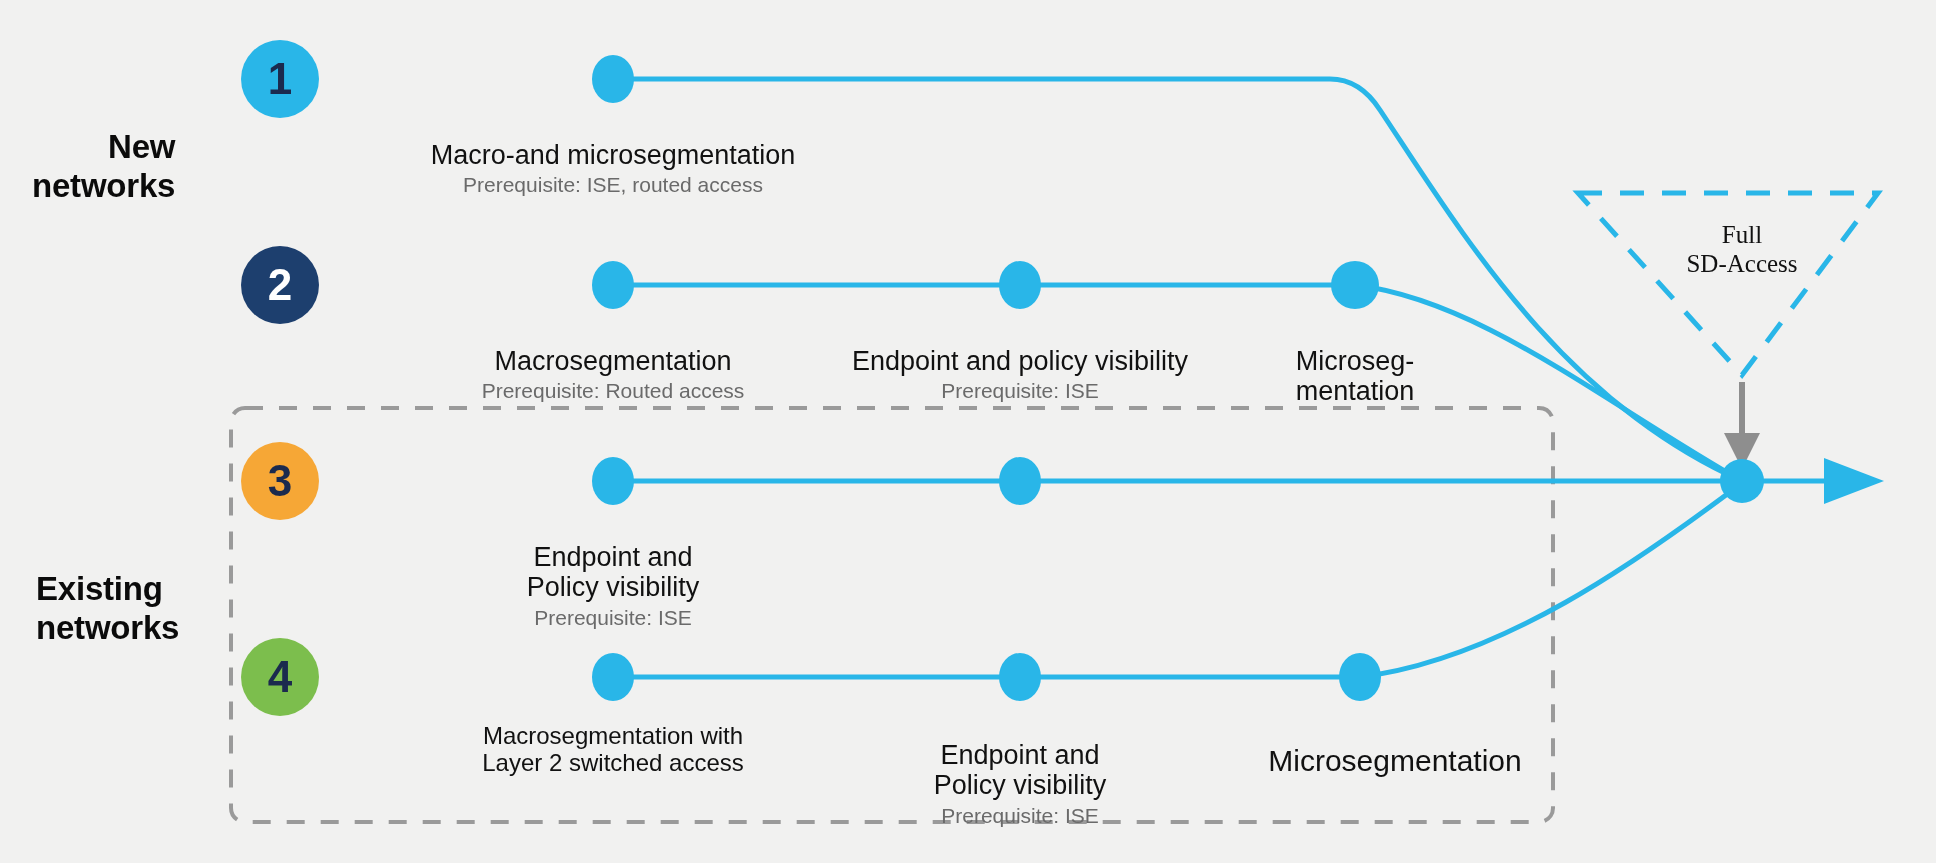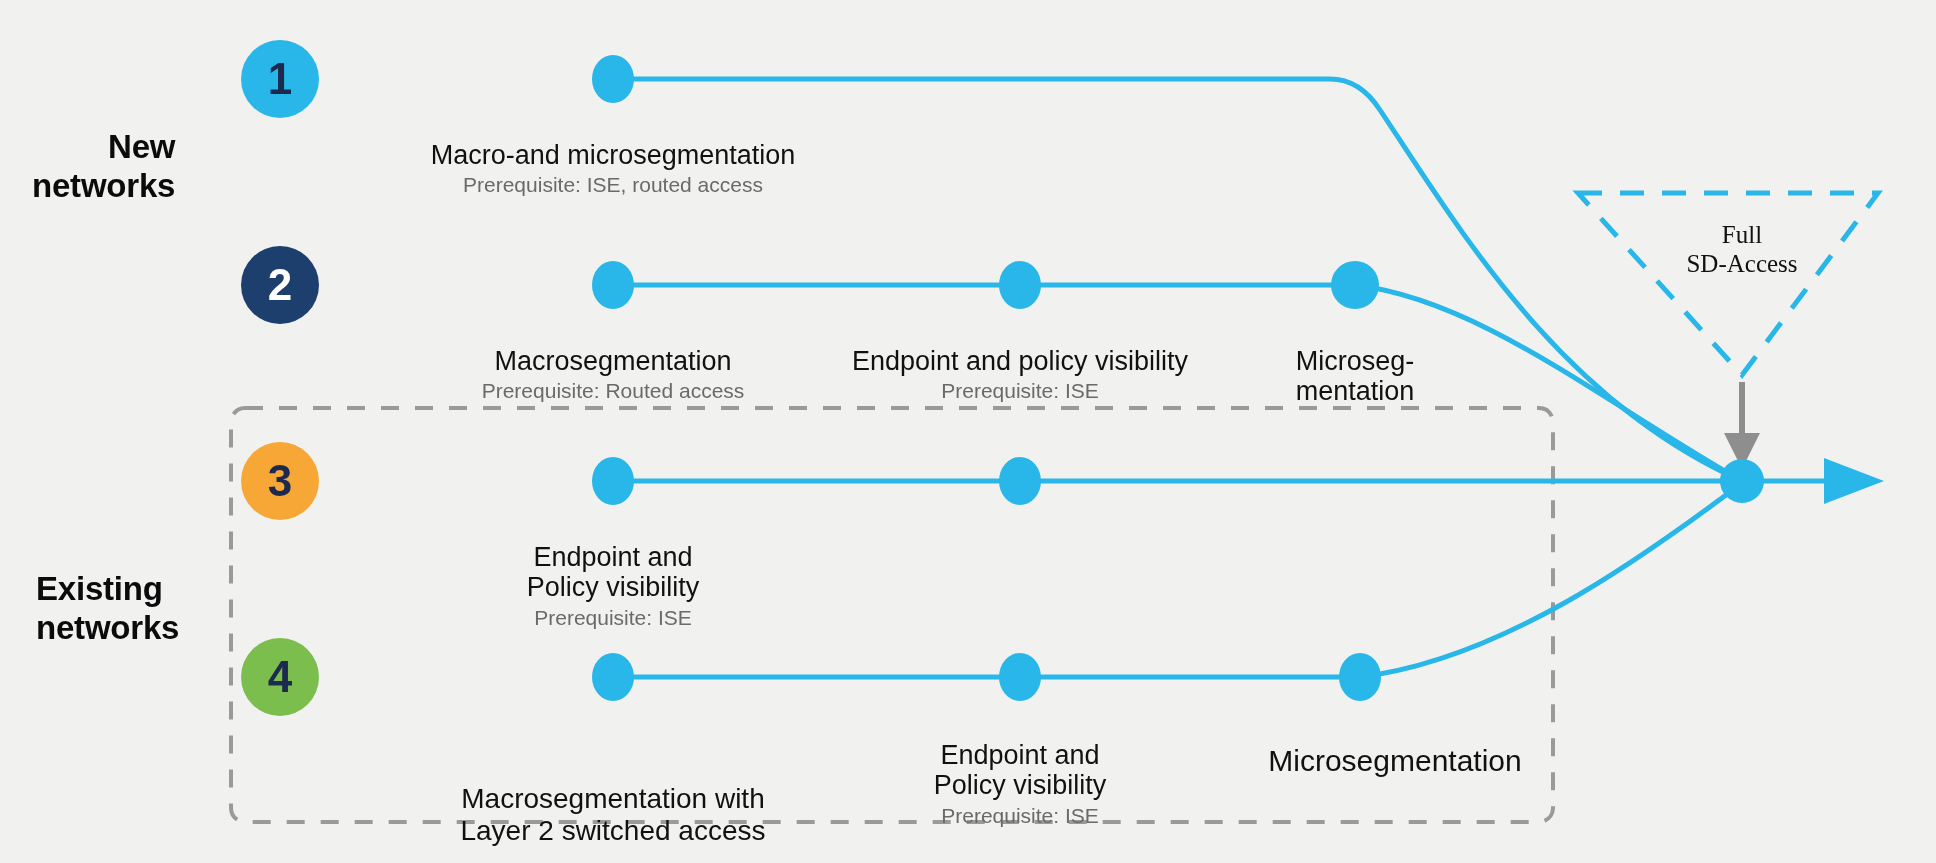--- a/index.html
+++ b/index.html
@@ -158,21 +158,21 @@
 
   <div class="node-label" style="left:613px; top:512px; width:360px;">
     <span>Endpoint and
 Policy visibility</span>
     <span class="node-prereq">Prerequisite: ISE</span>
   </div>
 
   <div class="node-label" style="left:1020px; top:512px; width:450px;">
   </div>
 
-  <div class="node-label" style="left:613px; top:752px; width:470px; font-size:28px;">
+  <div class="node-label" style="left:613px; top:696px; width:470px; font-size:24px;">
     <span>Macrosegmentation with
 Layer 2 switched access</span>
   </div>
 
   <div class="node-label" style="left:1020px; top:710px; width:340px;">
     <span>Endpoint and
 Policy visibility</span>
     <span class="node-prereq">Prerequisite: ISE</span>
   </div>
 

